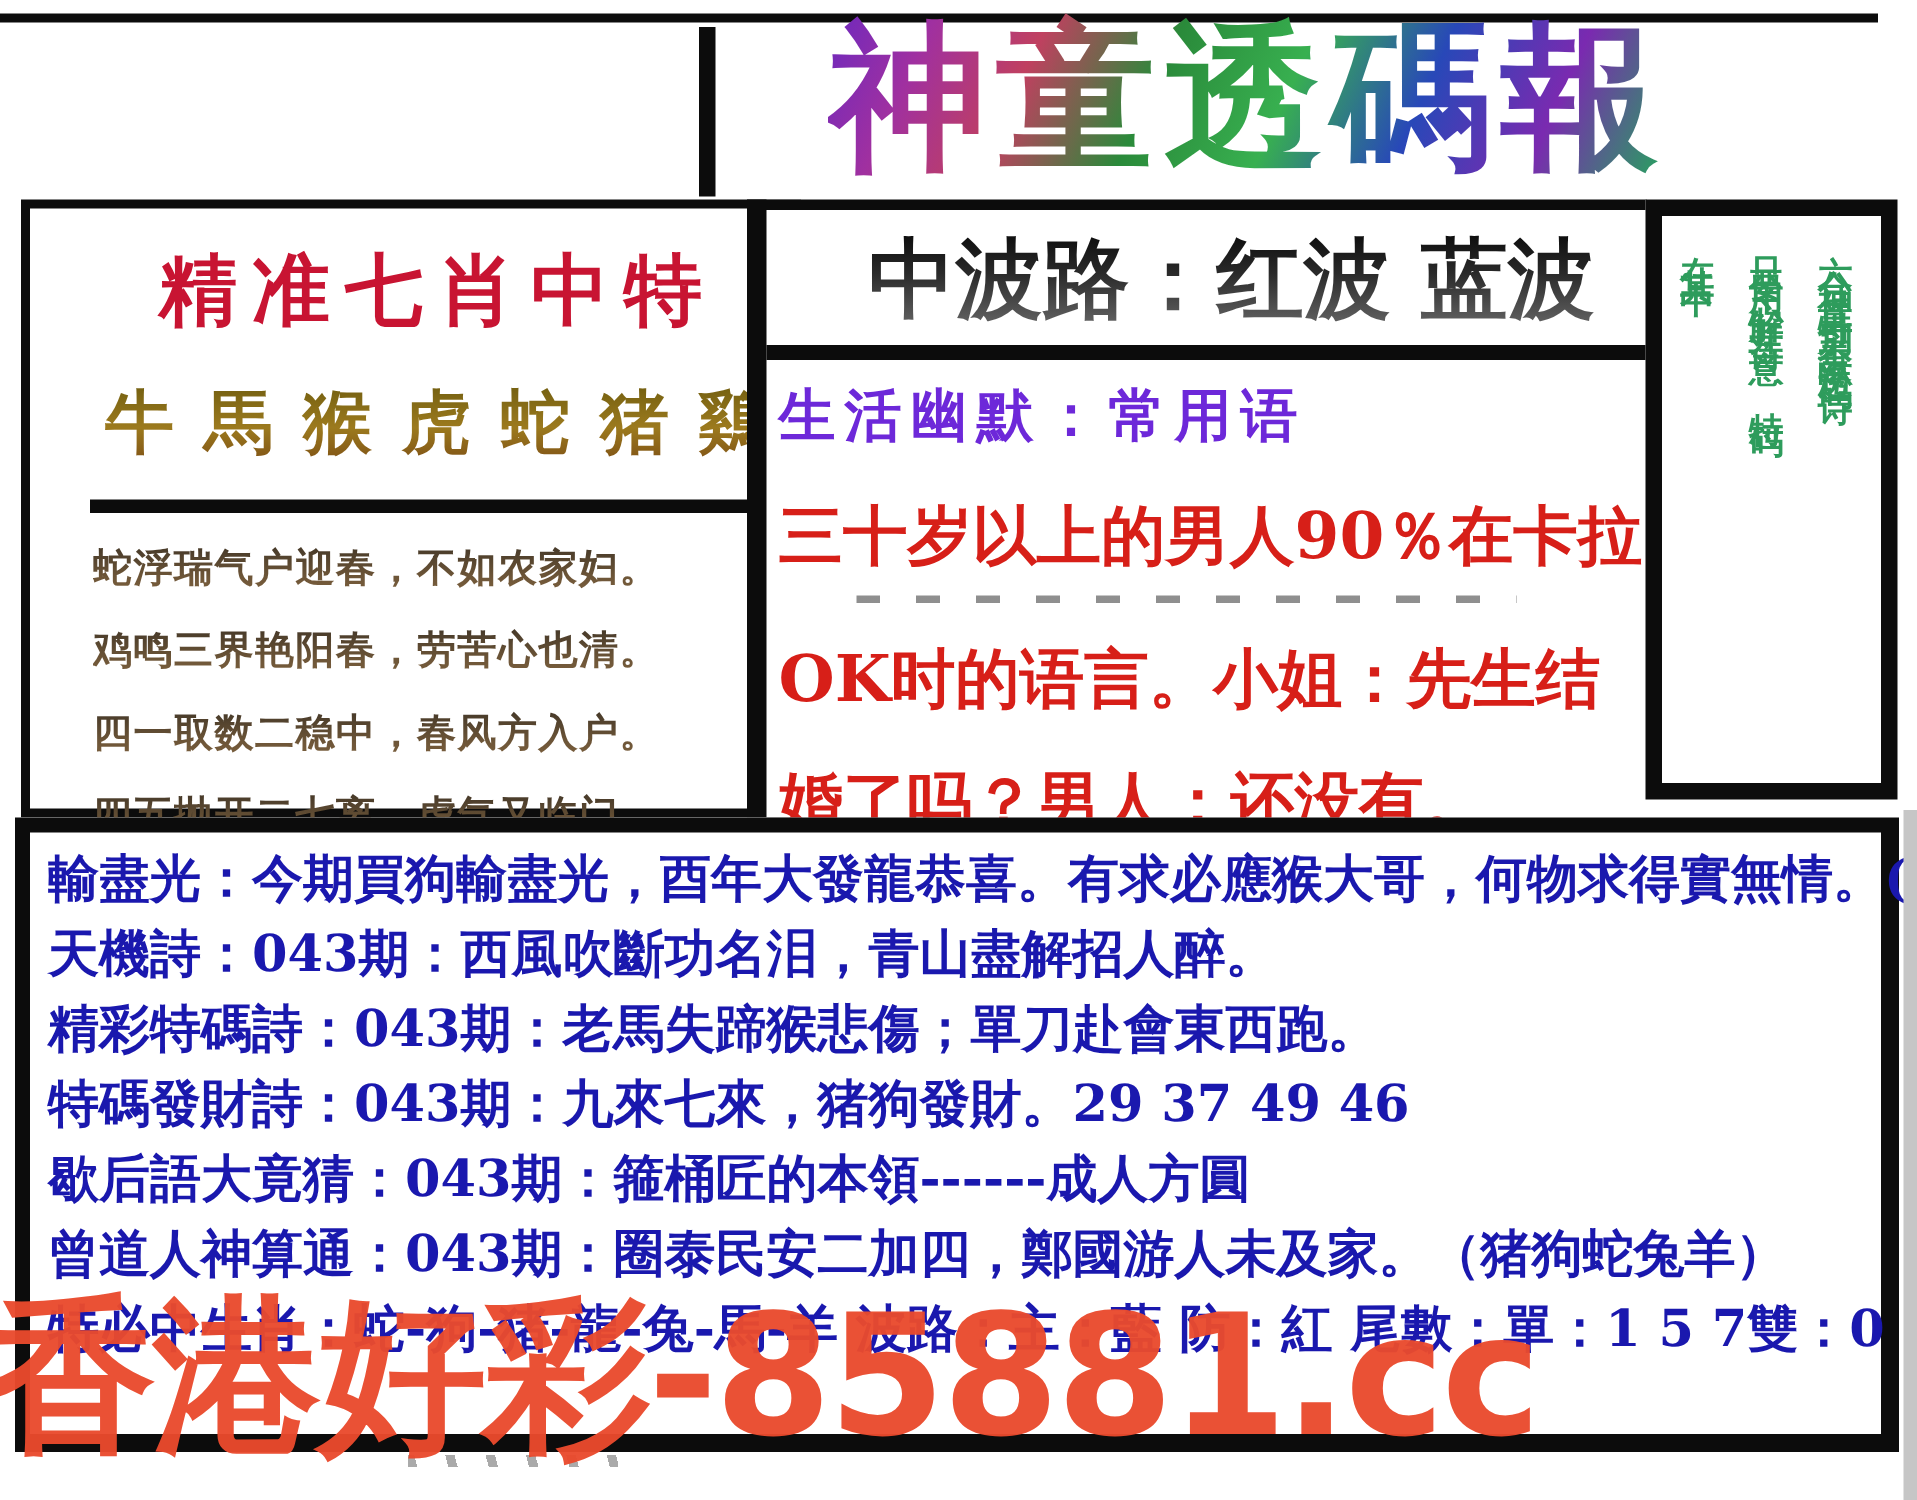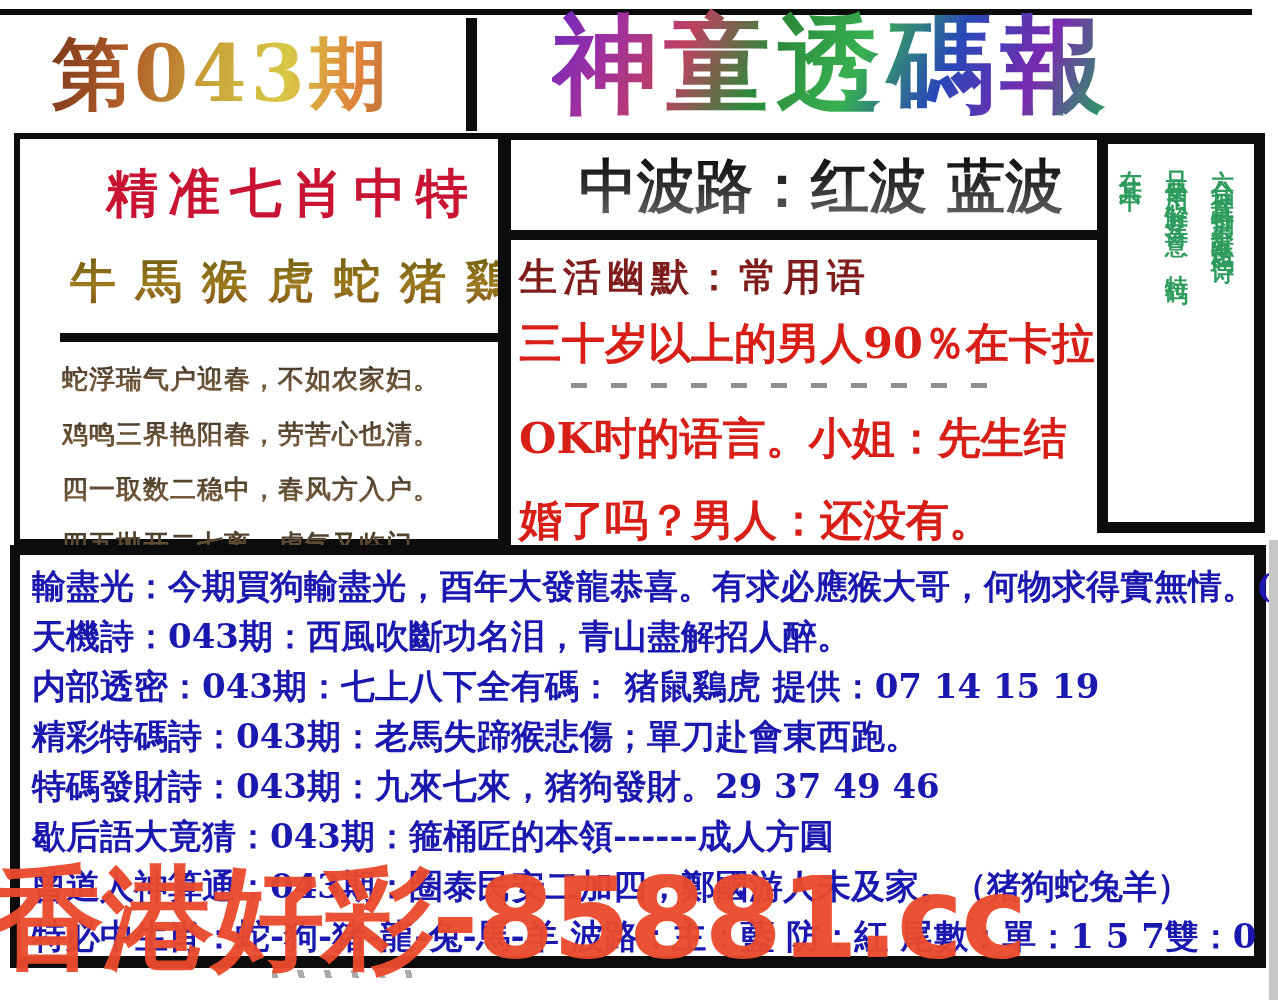--- a/index.html
+++ b/index.html
@@ -52,28 +52,28 @@
     border-left:13px solid #0c0c0c;border-top:7px solid #0c0c0c;background:#fff;box-sizing:border-box;
   }
   .wave-header{
     margin:8px 0 0 10px;font-weight:bold;font-size:58px;line-height:76px;white-space:nowrap;
     background:linear-gradient(180deg,#050505 0%,#2a2a2a 45%,#6e6e6e 100%);
     -webkit-background-clip:text;background-clip:text;color:transparent;
   }
   .flip{display:inline-block;transform:rotate(180deg);}
   .wave-divider{margin-top:6px;height:10px;background:#0c0c0c;}
   .humor-title{
-    margin:12px 0 0 8px;font-weight:bold;font-size:38px;letter-spacing:6px;color:#7f1d1d;
+    margin:12px 0 0 8px;font-weight:bold;font-size:38px;letter-spacing:6px;color:#6d28d9;
     font-family:"DejaVu Serif","Liberation Serif",serif;white-space:nowrap;
   }
   .joke{
     margin-left:8px;font-weight:bold;font-size:43px;color:#d71f18;white-space:nowrap;
     font-family:"DejaVu Serif","Liberation Serif",serif;
   }
-  .joke-1{margin-top:12px;}
+  .joke-1{margin-top:26px;}
   .joke-2{margin-top:22px;}
   .joke-3{margin-top:24px;}
   .dashes{
     margin:10px 0 0 60px;width:440px;height:5px;opacity:.55;
     background:repeating-linear-gradient(90deg,#333 0 16px,transparent 16px 40px);
   }
   
   .right-panel{
     position:absolute;left:1097px;top:133px;width:168px;height:400px;
     border:11px solid #0c0c0c;background:#fff;box-sizing:border-box;
@@ -108,21 +108,20 @@
     background:repeating-linear-gradient(75deg,#555 0 6px,transparent 6px 26px);
   }
 </style>
 </head>
 <body>
 
 <div class="page">
 
   <div class="top-bar"></div>
 
-  <div class="issue">第043期</div>
   <div class="title-divider"></div>
   <div class="paper-title">神童透碼報</div>
 
   <div class="left-panel">
     <div class="lp-title">精准七肖中特</div>
     <div class="lp-zodiac">牛馬猴虎蛇猪鷄</div>
     <div class="lp-divider"></div>
     <div class="lp-verses">
       <div class="verse">蛇浮瑞气户迎春，不如农家妇。</div>
       <div class="verse">鸡鸣三界艳阳春，劳苦心也清。</div>
@@ -145,21 +144,20 @@
     <div class="poem-vertical">
       <span class="poem-col">六合神童特別奉献透码诗</span>
       <span class="poem-col">只要用心解开诗意，特码</span>
       <span class="poem-col">在其中。</span>
     </div>
   </div>
 
   <div class="bottom-panel">
     <div class="tip-line">輸盡光：今期買狗輸盡光，酉年大發龍恭喜。有求必應猴大哥，何物求得實無情。(量)</div>
     <div class="tip-line">天機詩：043期：西風吹斷功名泪，青山盡解招人醉。</div>
-    <div class="tip-line">内部透密：043期：七上八下全有碼：  猪鼠鷄虎 提供：07 14 15 19</div>
     <div class="tip-line">精彩特碼詩：043期：老馬失蹄猴悲傷；單刀赴會東西跑。</div>
     <div class="tip-line">特碼發財詩：043期：九來七來，猪狗發財。29 37 49 46</div>
     <div class="tip-line">歇后語大竟猜：043期：箍桶匠的本領------成人方圓</div>
     <div class="tip-line">曾道人神算通：043期：圈泰民安二加四，鄭國游人未及家。（猪狗蛇兔羊）</div>
     <div class="tip-line">特必中生肖：蛇-狗-猪-龍-兔-馬-羊 波路：主：藍 防：紅  尾數：單：1 5 7雙：0 4 8</div>
   </div>
 
   <div class="watermark">香港好彩-85881.cc</div>
 
   <div class="gray-strip"></div>

